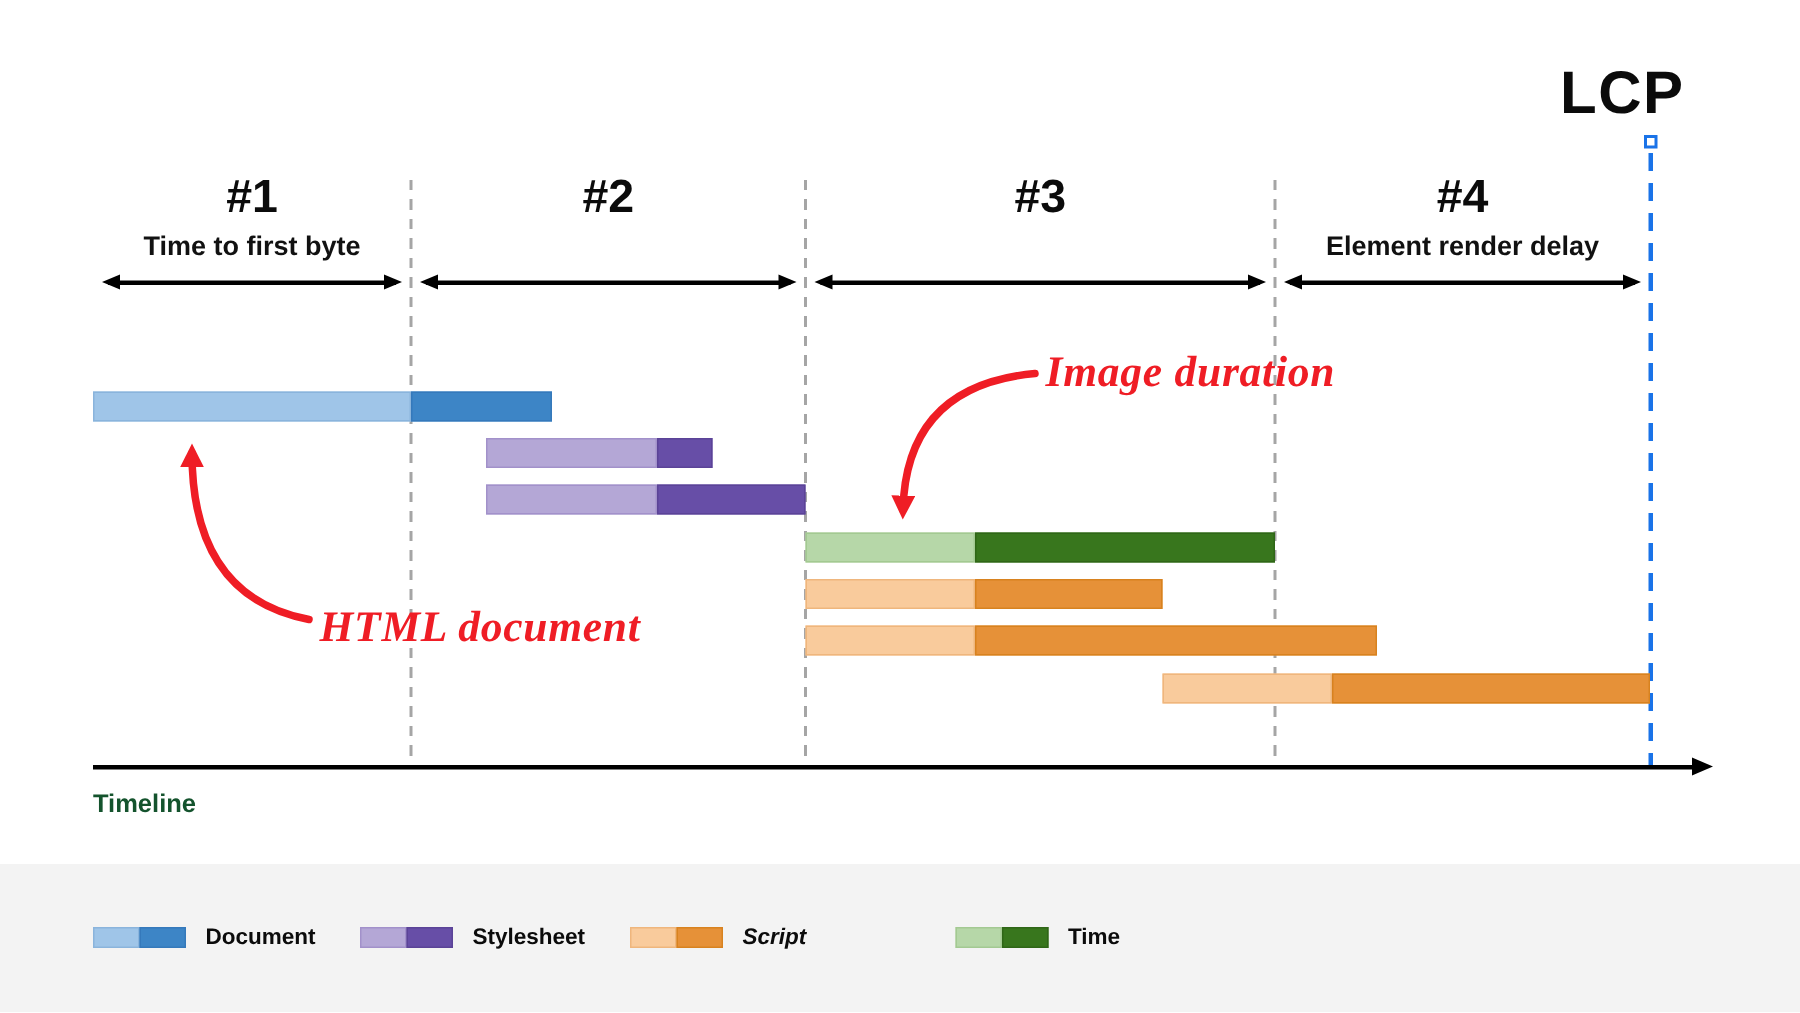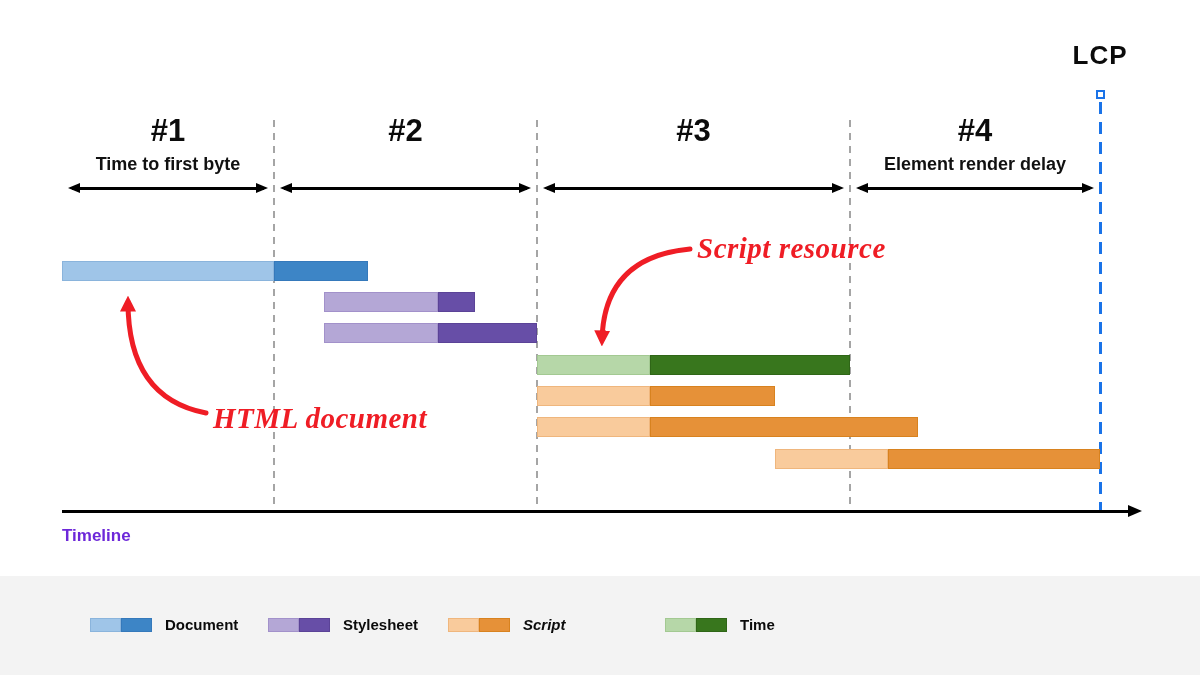--- a/index.html
+++ b/index.html
@@ -16,49 +16,49 @@
   
   .lcp-line{
     position:absolute;width:3px;
     background:repeating-linear-gradient(to bottom,#1a73e8 0 12px,transparent 12px 20px);
   }
   .lcp-marker{
     position:absolute;width:9px;height:9px;background:#fff;border:2.5px solid #1a73e8;
     box-sizing:border-box;
   }
   .lcp-label{
-    position:absolute;font-size:26px;font-weight:bold;color:#0b0b0b;
-    text-align:center;letter-spacing:1px;
+    position:absolute;font-size:40px;font-weight:bold;color:#0b0b0b;
+    text-align:left;letter-spacing:1px;
   }
   
   .phase{position:absolute;height:90px;}
   .phase-num{position:absolute;top:0;left:0;right:0;height:40px;text-align:center;
     font-size:31px;font-weight:bold;color:#0b0b0b;line-height:38px;}
   .phase-label{position:absolute;top:42;left:0;right:0;text-align:center;
     font-size:18px;font-weight:600;color:#111;}
   .phase-arrow{position:absolute;left:6px;right:6px;top:68px;height:16px;}
   .arrow-line{position:absolute;left:4px;right:4px;top:7px;height:2.5px;background:#000;}
   .arrow-head{position:absolute;width:0;height:0;border-top:5.5px solid transparent;border-bottom:5.5px solid transparent;top:3px;}
   .arrow-head.left{left:0;border-right:12px solid #000;}
   .arrow-head.right{right:0;border-left:12px solid #000;}
   
   .bar-seg{position:absolute;height:20px;box-sizing:border-box;border:1px solid transparent;}
   
   .axis-line{position:absolute;height:2.5px;background:#000;}
   .axis-head{position:absolute;width:0;height:0;border-top:6px solid transparent;border-bottom:6px solid transparent;border-left:14px solid #000;}
-  .axis-label{position:absolute;font-size:17px;font-weight:bold;color:#6d28d9;}
+  .axis-label{position:absolute;font-size:17px;font-weight:bold;color:#14532d;}
   
   .annotation-text{
     position:absolute;font-family:"Liberation Serif",serif;font-style:italic;font-weight:bold;
     font-size:29px;letter-spacing:0.5px;white-space:nowrap;
   }
   #red-arrows{position:absolute;left:0;top:0;pointer-events:none;}
   
   .legend-band{position:absolute;left:0;width:1200px;}
-  .legend-item{position:absolute;display:flex;align-items:center;height:14px;margin-left:28px;}
+  .legend-item{position:absolute;display:flex;align-items:center;height:14px;}
   .swatch{width:31px;height:14px;box-sizing:border-box;}
   .legend-label{margin-left:13px;font-size:15px;font-weight:bold;color:#0b0b0b;line-height:14px;}
 </style>
 </head>
 <body>
 
 <div id="stage">
 
   <svg id="red-arrows" width="1200" height="675" viewBox="0 0 1200 675">
     <defs>
@@ -145,21 +145,21 @@
         <div class="bar-seg" style="left: 650px; top: 417px; width: 268px; background: rgb(230, 145, 56); border-color: rgb(216, 130, 31);"></div>
       </div>
       <div class="abs">
         <div class="bar-seg" style="left: 775px; top: 449px; width: 113px; background: rgb(249, 203, 156); border-color: rgb(239, 182, 125);"></div>
         <div class="bar-seg" style="left: 888px; top: 449px; width: 212px; background: rgb(230, 145, 56); border-color: rgb(216, 130, 31);"></div>
       </div>
     </div>
 
   <div id="annotations">
       <div class="annotation-text" style="left: 213px; top: 402px; color: rgb(239, 29, 37); text-align: center;">HTML document</div>
-      <div class="annotation-text" style="left: 697px; top: 232px; color: rgb(239, 29, 37);">Script resource</div>
+      <div class="annotation-text" style="left: 697px; top: 232px; color: rgb(239, 29, 37);">Image duration</div>
     </div>
 
   <div class="axis-line" style="left: 62px; top: 510px; width: 1068px; background: rgb(0, 0, 0);"></div>
   <div class="axis-head" style="left: 1128px; top: 505px;"></div>
   <div class="axis-label" style="left: 62px; top: 526px;">Timeline</div>
 
   <div class="legend-band" style="top: 576px; height: 99px; background: rgb(243, 243, 243);">
     <div id="legend-items"></div>
   <div class="legend-item" style="left: 62px; top: 42px;">
         <div class="swatch" style="background: rgb(159, 197, 232); border: 1px solid rgb(138, 180, 220);"></div>

